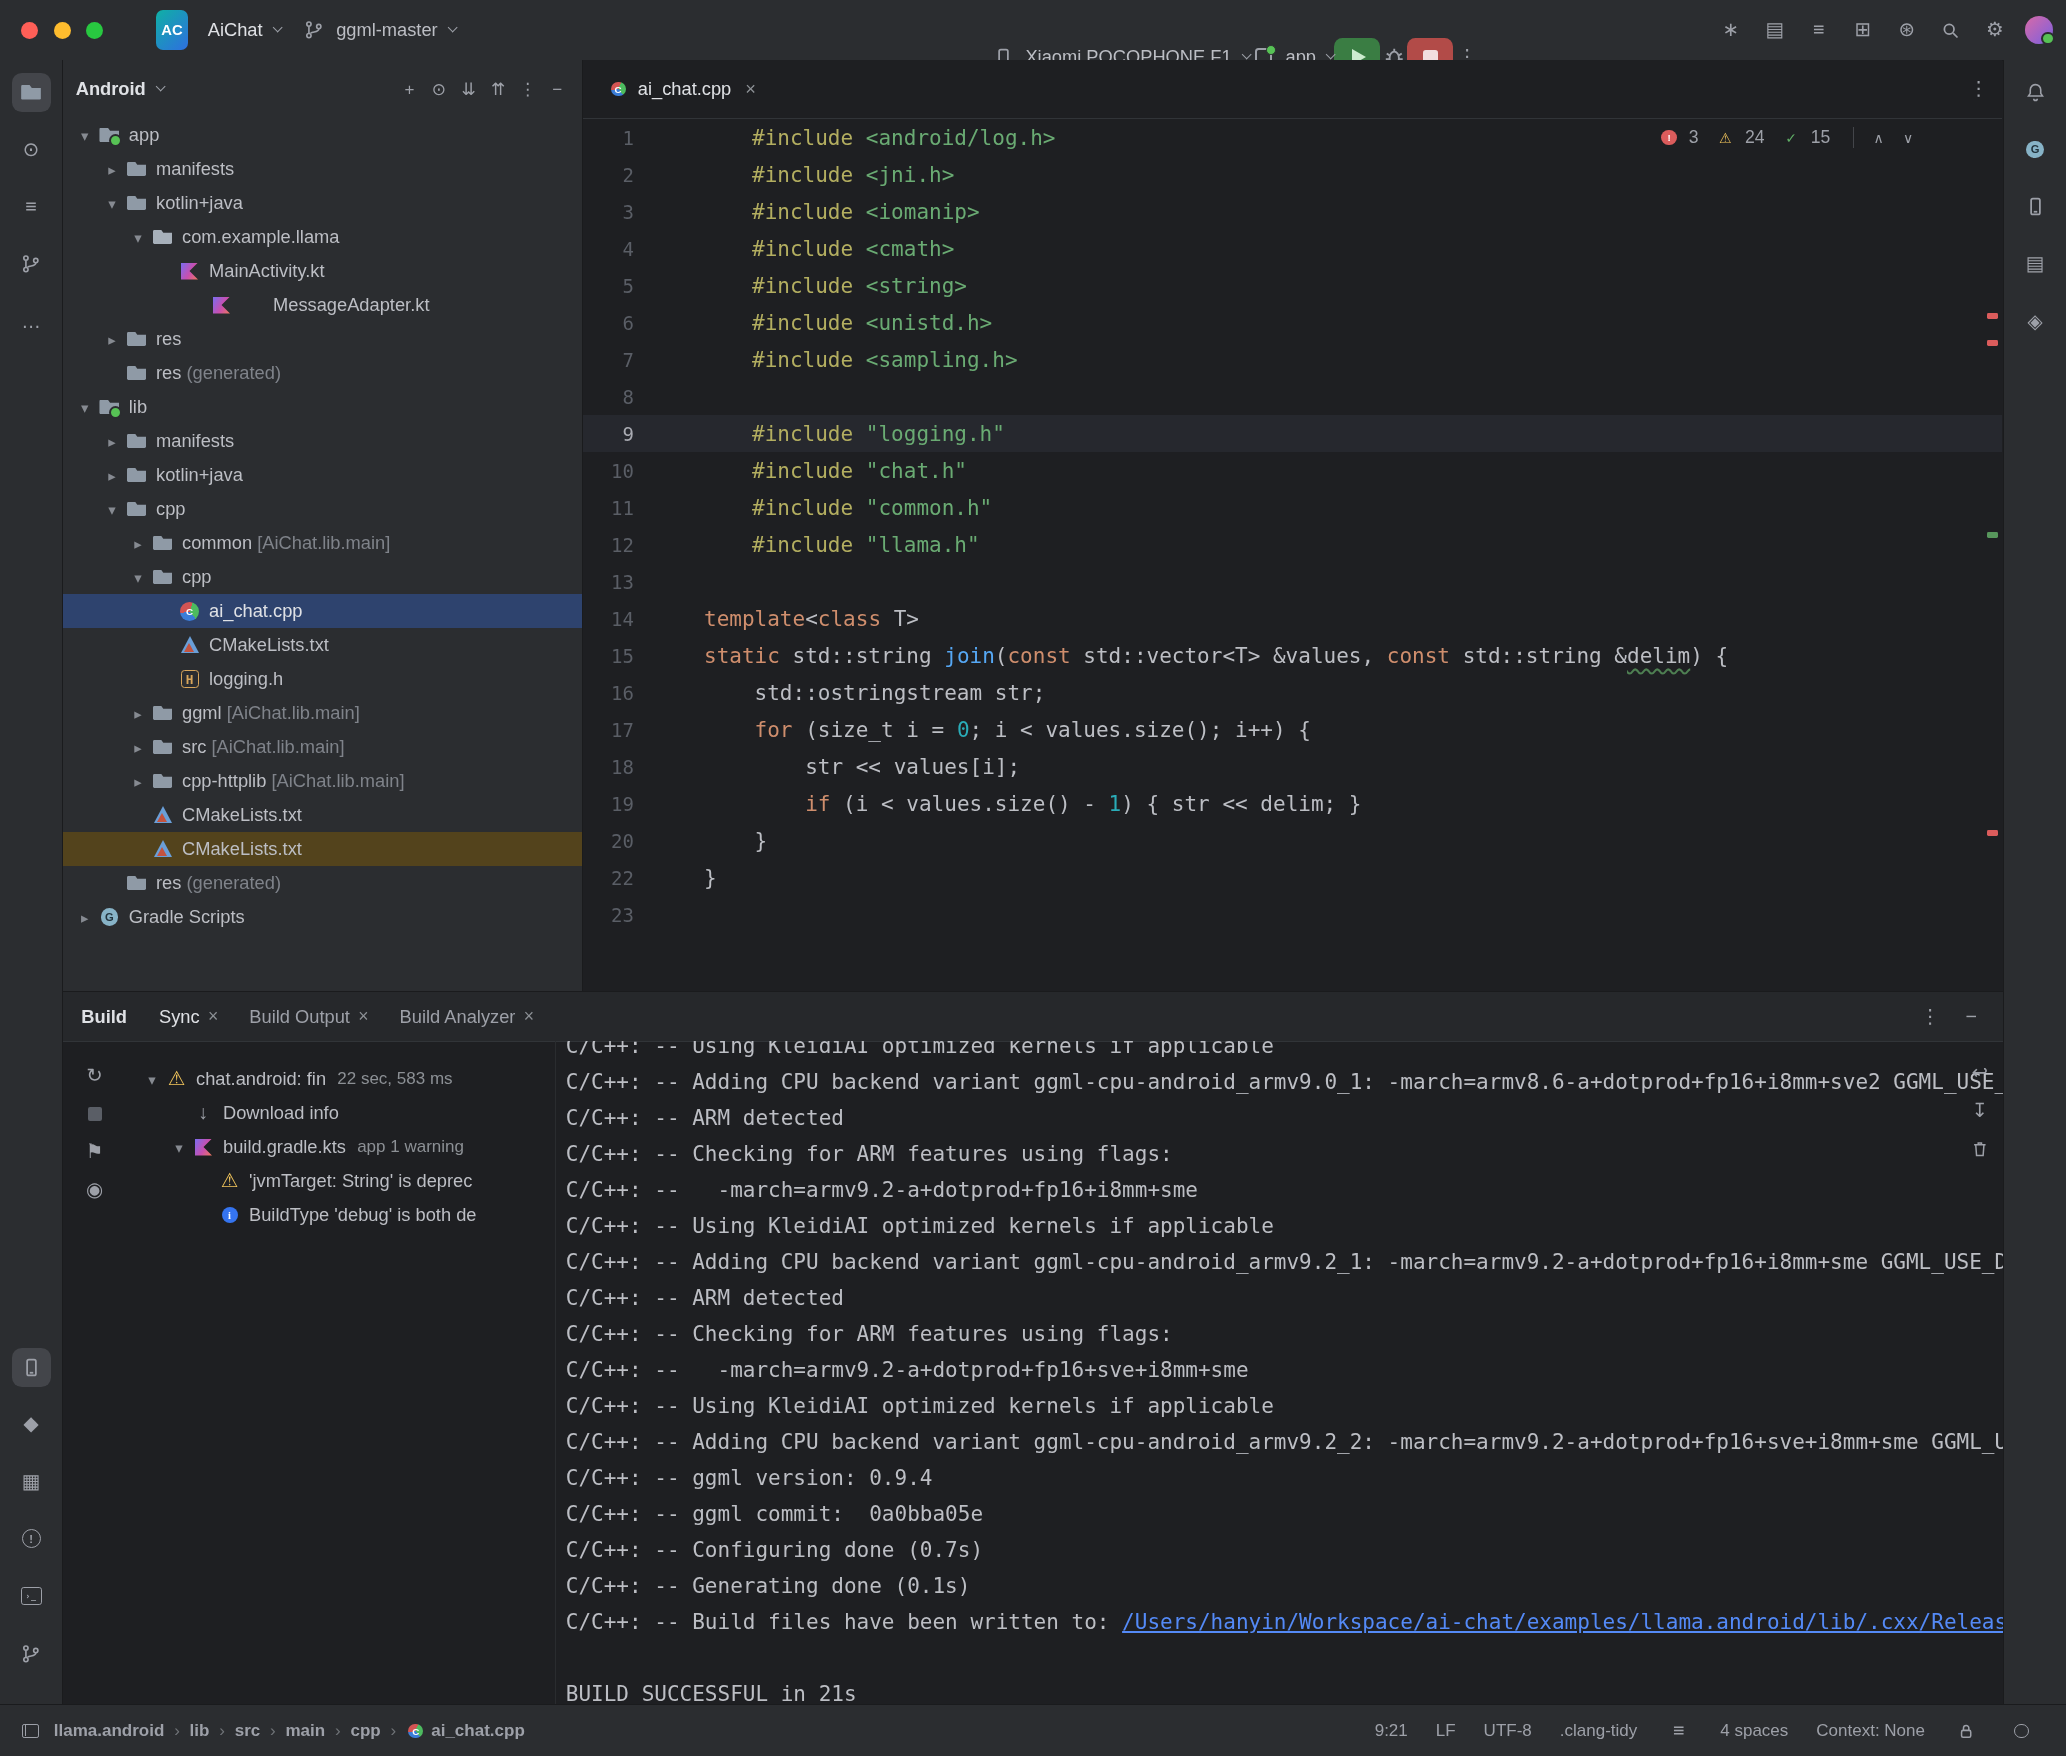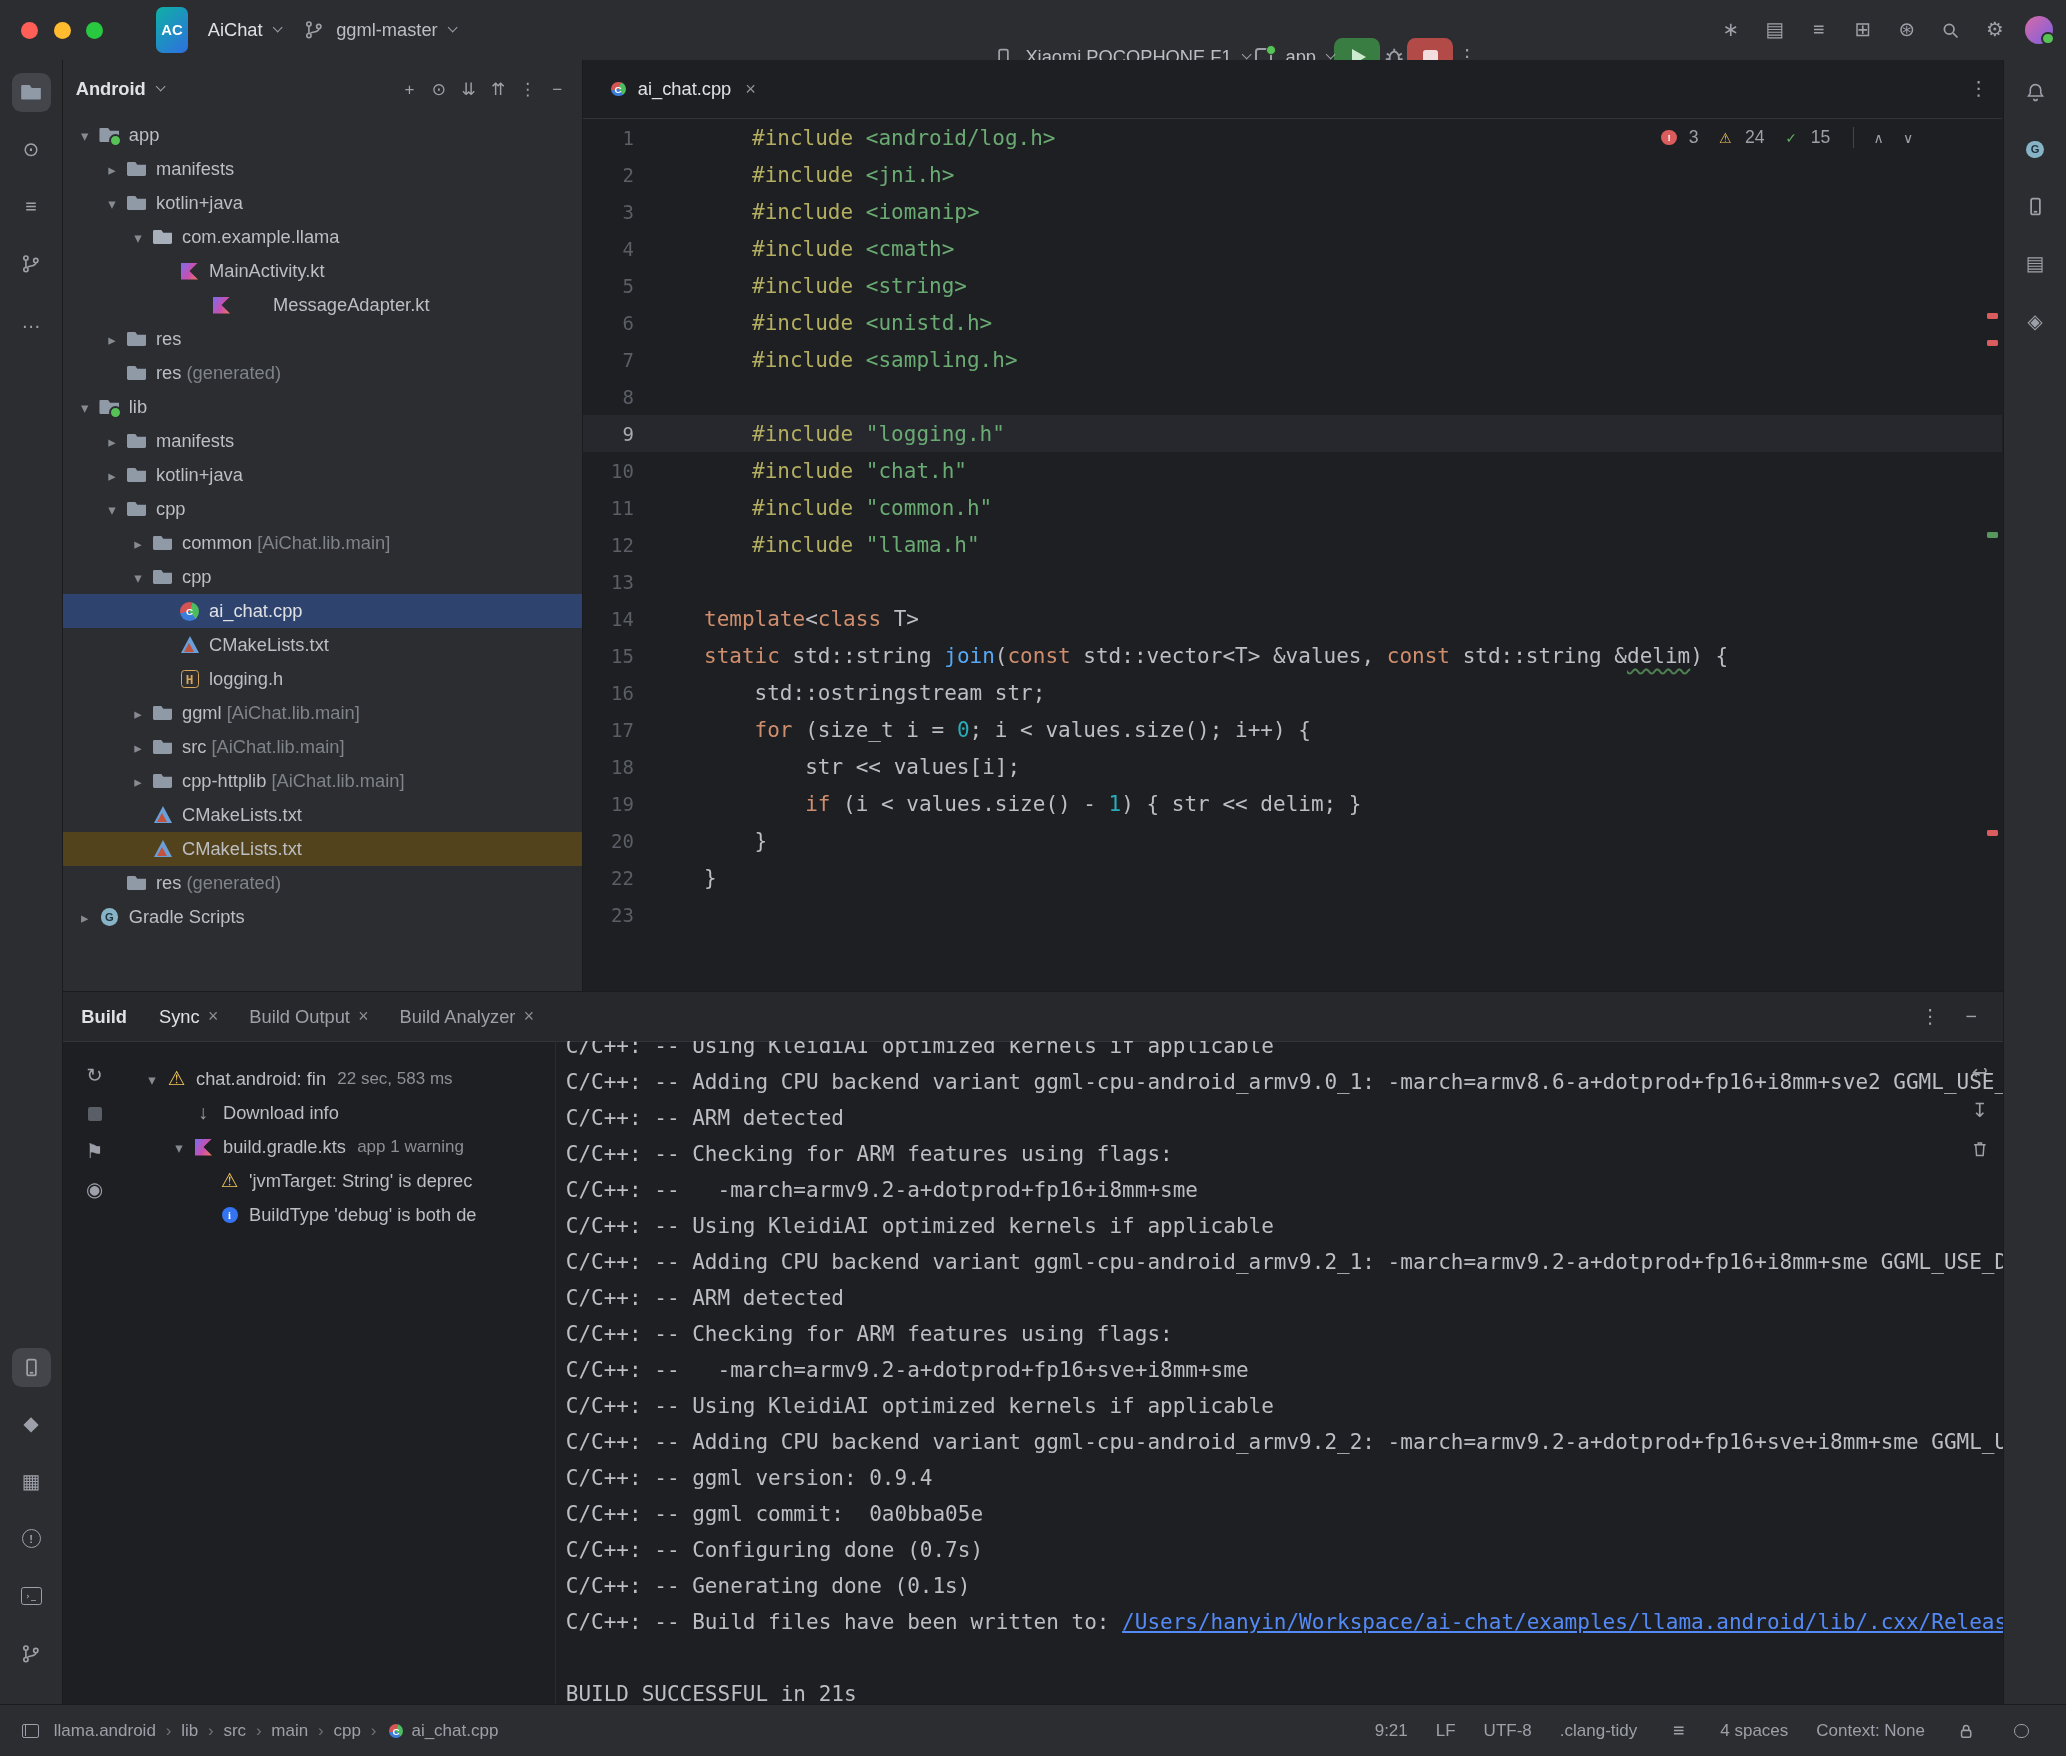--- a/index.html
+++ b/index.html
@@ -34,21 +34,21 @@
   .ic-problems::after{content:"!";position:absolute;font:700 11.2px "Liberation Sans",sans-serif;color:currentColor;}
   .ic-stop-square::before{content:"";width:14px;height:14px;background:#5a5e66;border-radius:2.1px;}
   .ic-error-badge::before{content:"!";width:15.5px;height:15.5px;border-radius:50%;background:#db5c5c;color:#fff;font:700 9.8px "Liberation Sans",sans-serif;display:flex;align-items:center;justify-content:center;}
   .ic-ring::before{content:"";width:12.7px;height:12.7px;border:1.8px solid currentColor;border-radius:50%;}
 
   
   #titlebar{position:absolute;left:0;top:0;width:2066px;height:60px;background:#2b2d30;border-bottom:0.7px solid #1a1b1d;display:flex;align-items:center;}
   .traffic{display:flex;gap:15.5px;margin-left:21px;flex:none;}
   .tl{width:17px;height:17px;border-radius:50%;}
   .tl.red{background:#ff5f57}.tl.yellow{background:#febc2e}.tl.green{background:#28c840}
-  .chip{width:32px;height:46px;border-radius:7px;background:linear-gradient(135deg,#0fb0a5,#2e6fe0);color:#fff;font:700 14.8px "Liberation Sans",sans-serif;display:flex;align-items:center;justify-content:center;margin-left:53px;}
+  .chip{width:32px;height:40px;border-radius:7px;background:linear-gradient(135deg,#0fb0a5,#2e6fe0);color:#fff;font:700 14.8px "Liberation Sans",sans-serif;display:flex;align-items:center;justify-content:center;margin-left:53px;}
   .tb-item{display:flex;align-items:center;gap:8.4px;margin-left:19.7px;font-size:18.3px;color:#dfe1e5;}
   .tb-item.dim{color:#bcbec4;}
   .caret{width:6.3px;height:6.3px;border-right:1.8px solid #9da0a8;border-bottom:1.8px solid #9da0a8;transform:rotate(45deg) translate(-1.4px,-1.4px);margin-left:2.8px;}
   .tb-center{position:absolute;left:990px;top:0;height:60px;display:flex;align-items:center;margin-top:27px;}
   .tbtn{width:46px;height:38px;border-radius:8.4px;display:flex;align-items:center;justify-content:center;}
   .tbtn.run{background:#3a7d43;}
   .run-tri{width:0;height:0;border-left:14.8px solid #cdeccf;border-top:8.4px solid transparent;border-bottom:8.4px solid transparent;margin-left:2.8px;}
   .tbtn.stop{background:#b24b48;}
   .stop-sq{width:14.8px;height:14.8px;background:#f2dede;border-radius:2.8px;}
   .tb-right{position:absolute;right:12.7px;top:0;height:60px;display:flex;align-items:center;gap:17px;}
@@ -111,21 +111,21 @@
   .btime{color:#8c9095;margin-left:11.2px;font-size:17px;}
   #console{position:absolute;left:492px;top:49px;right:0;bottom:0;overflow:hidden;padding-left:9.8px;border-left:0.7px solid #2a2c2f;}
   .conline{height:36px;line-height:36px;font-family:"DejaVu Sans Mono",monospace;font-size:21px;white-space:pre;overflow:hidden;color:#bcbec4;}
   .conline.partial{margin-top:-12.7px;}
   .conlink{color:#548af7;text-decoration:underline;}
   .console-tools{position:absolute;right:9.8px;top:67px;display:flex;flex-direction:column;gap:11.2px;z-index:5;}
 
   
   #statusbar{position:absolute;left:0;top:1704px;width:2066px;height:53px;background:#2b2d30;border-top:0.7px solid #1a1b1d;display:flex;align-items:center;font-size:17px;color:#9da0a8;box-sizing:border-box;padding:0 17px;}
   #breadcrumbs{display:flex;align-items:center;gap:9.8px;margin-left:9.8px;}
-  .bcitem{color:#9da0a8;display:flex;align-items:center;gap:5.6px;}
+  .bcitem{color:#9da0a8;display:flex;align-items:center;gap:5.6px;font-weight:bold;}
   .bcsep{color:#6f7377;}
   .sb-right{margin-left:auto;display:flex;align-items:center;}
   .sw{padding:0 14px;display:flex;align-items:center;gap:5.6px;}
 </style>
 </head>
 <body>
 
 <div id="app">
 
   <header id="titlebar">

